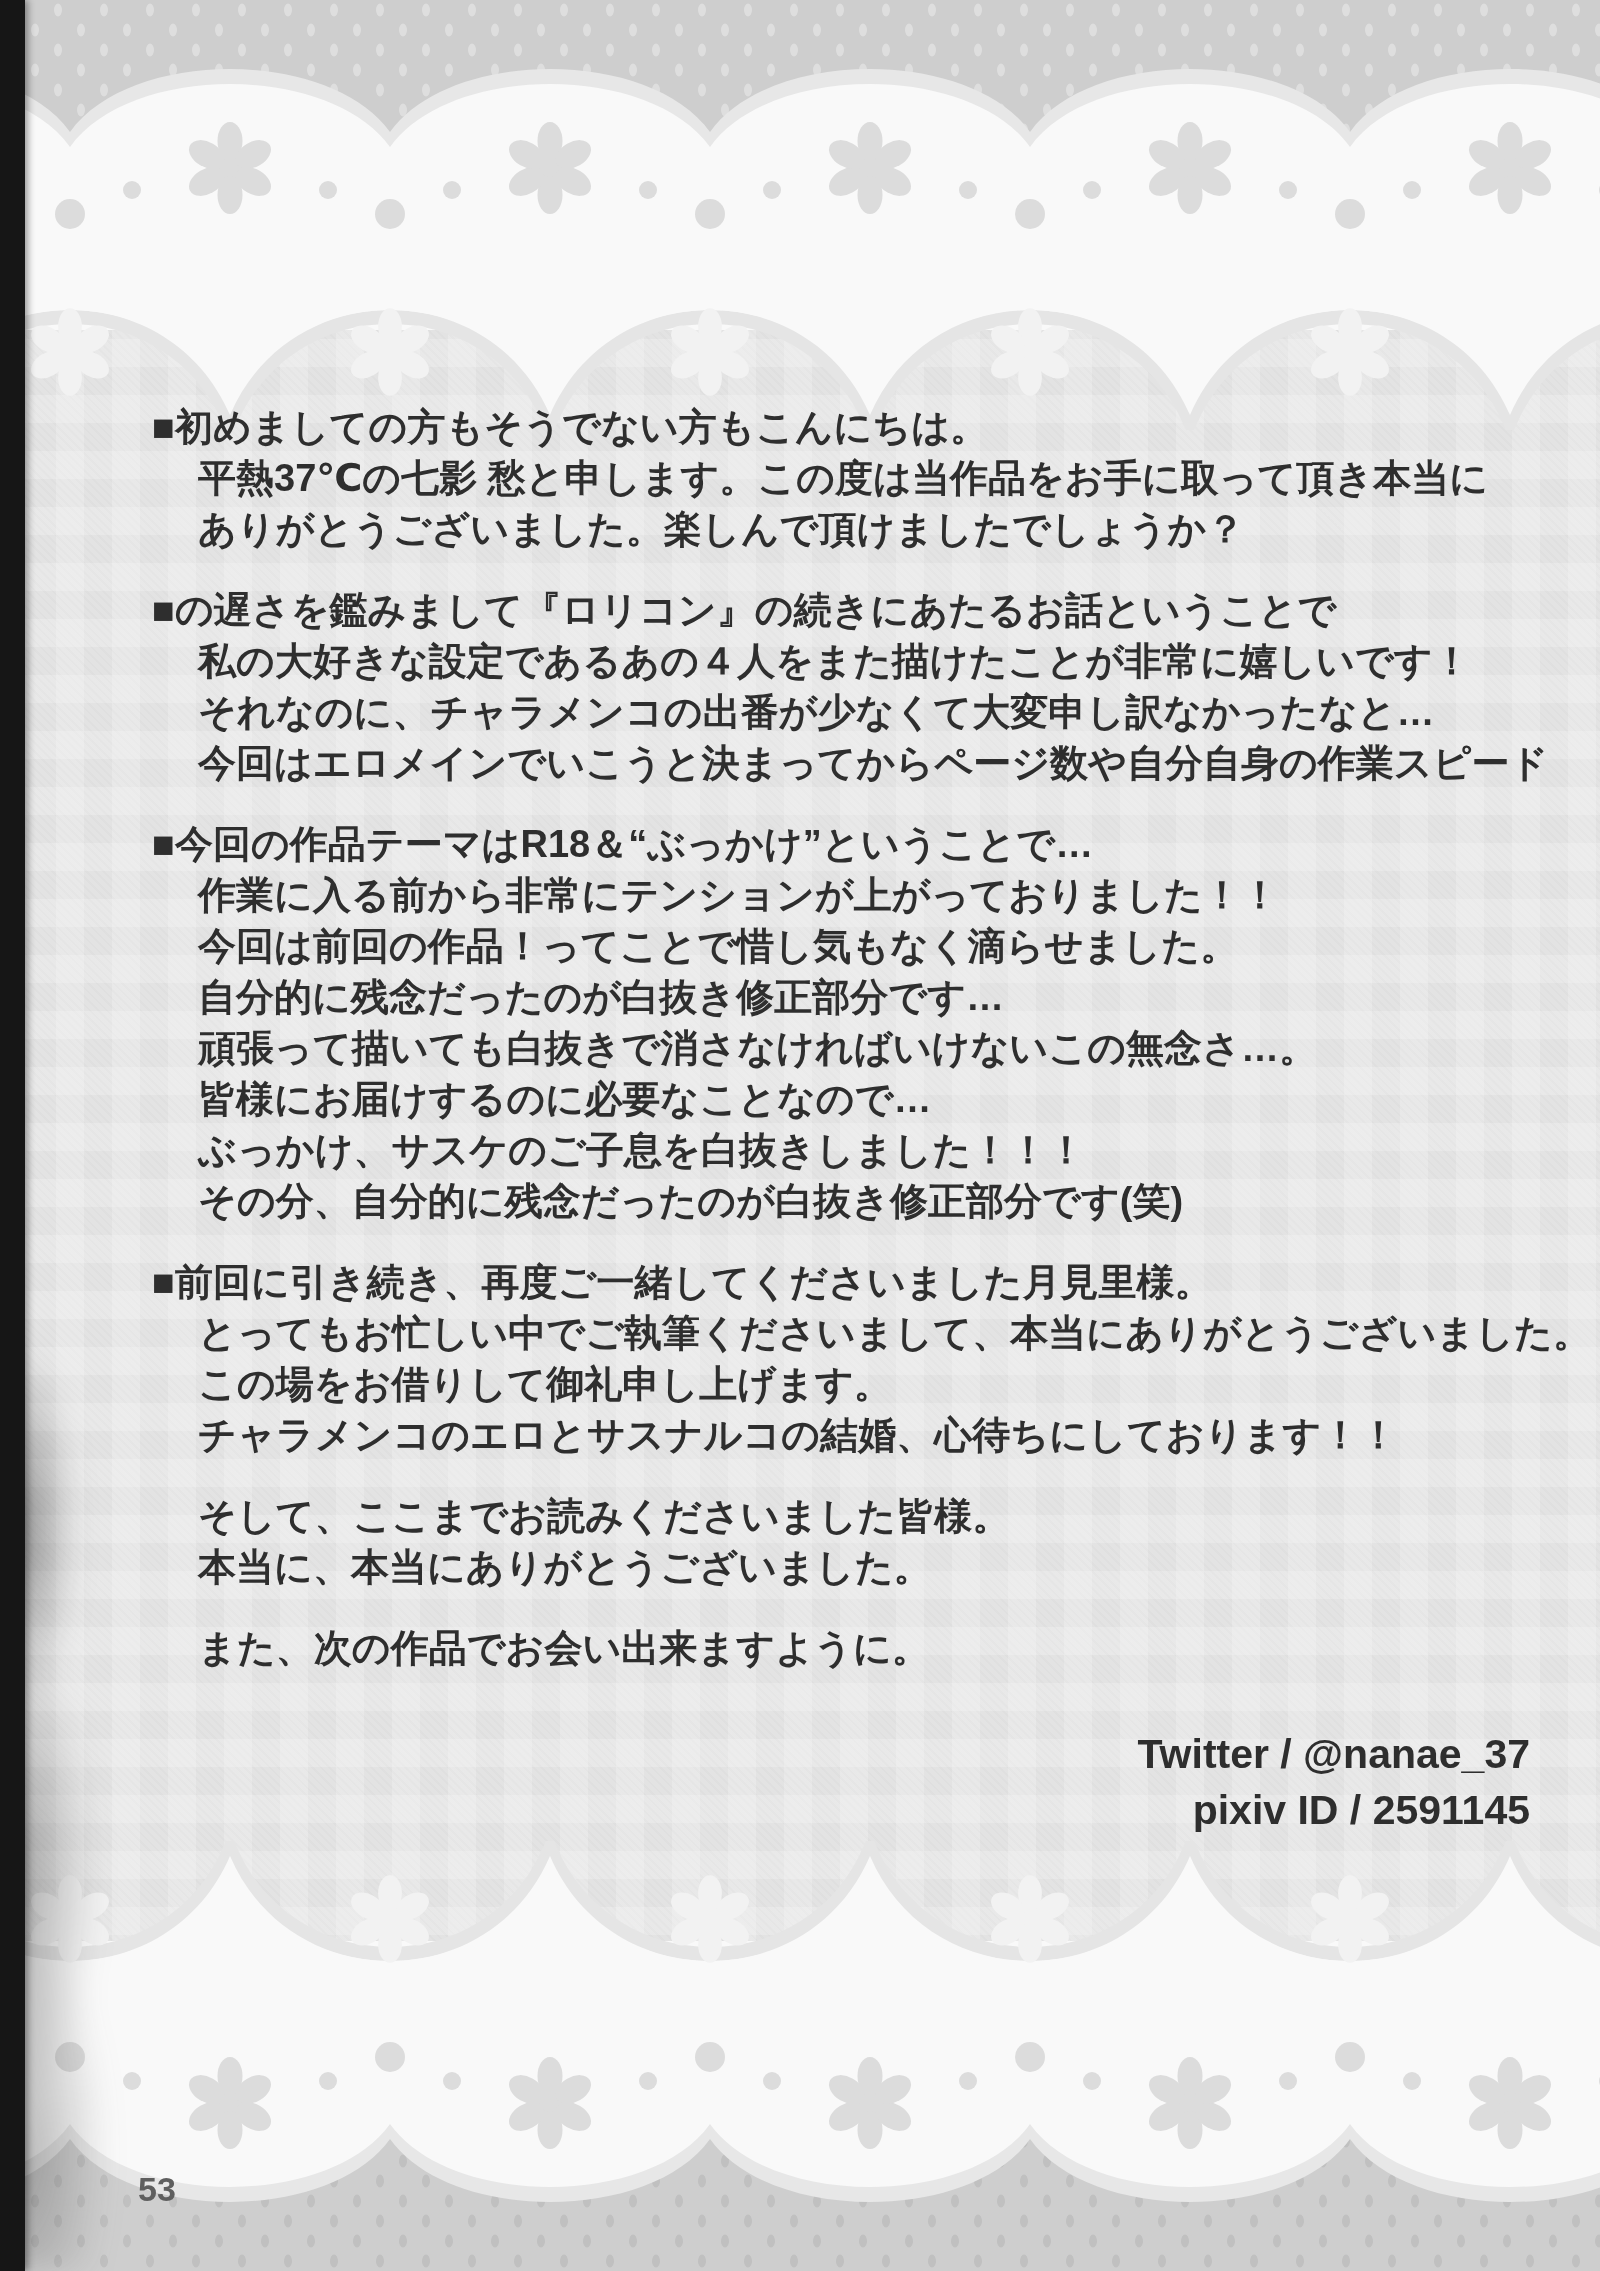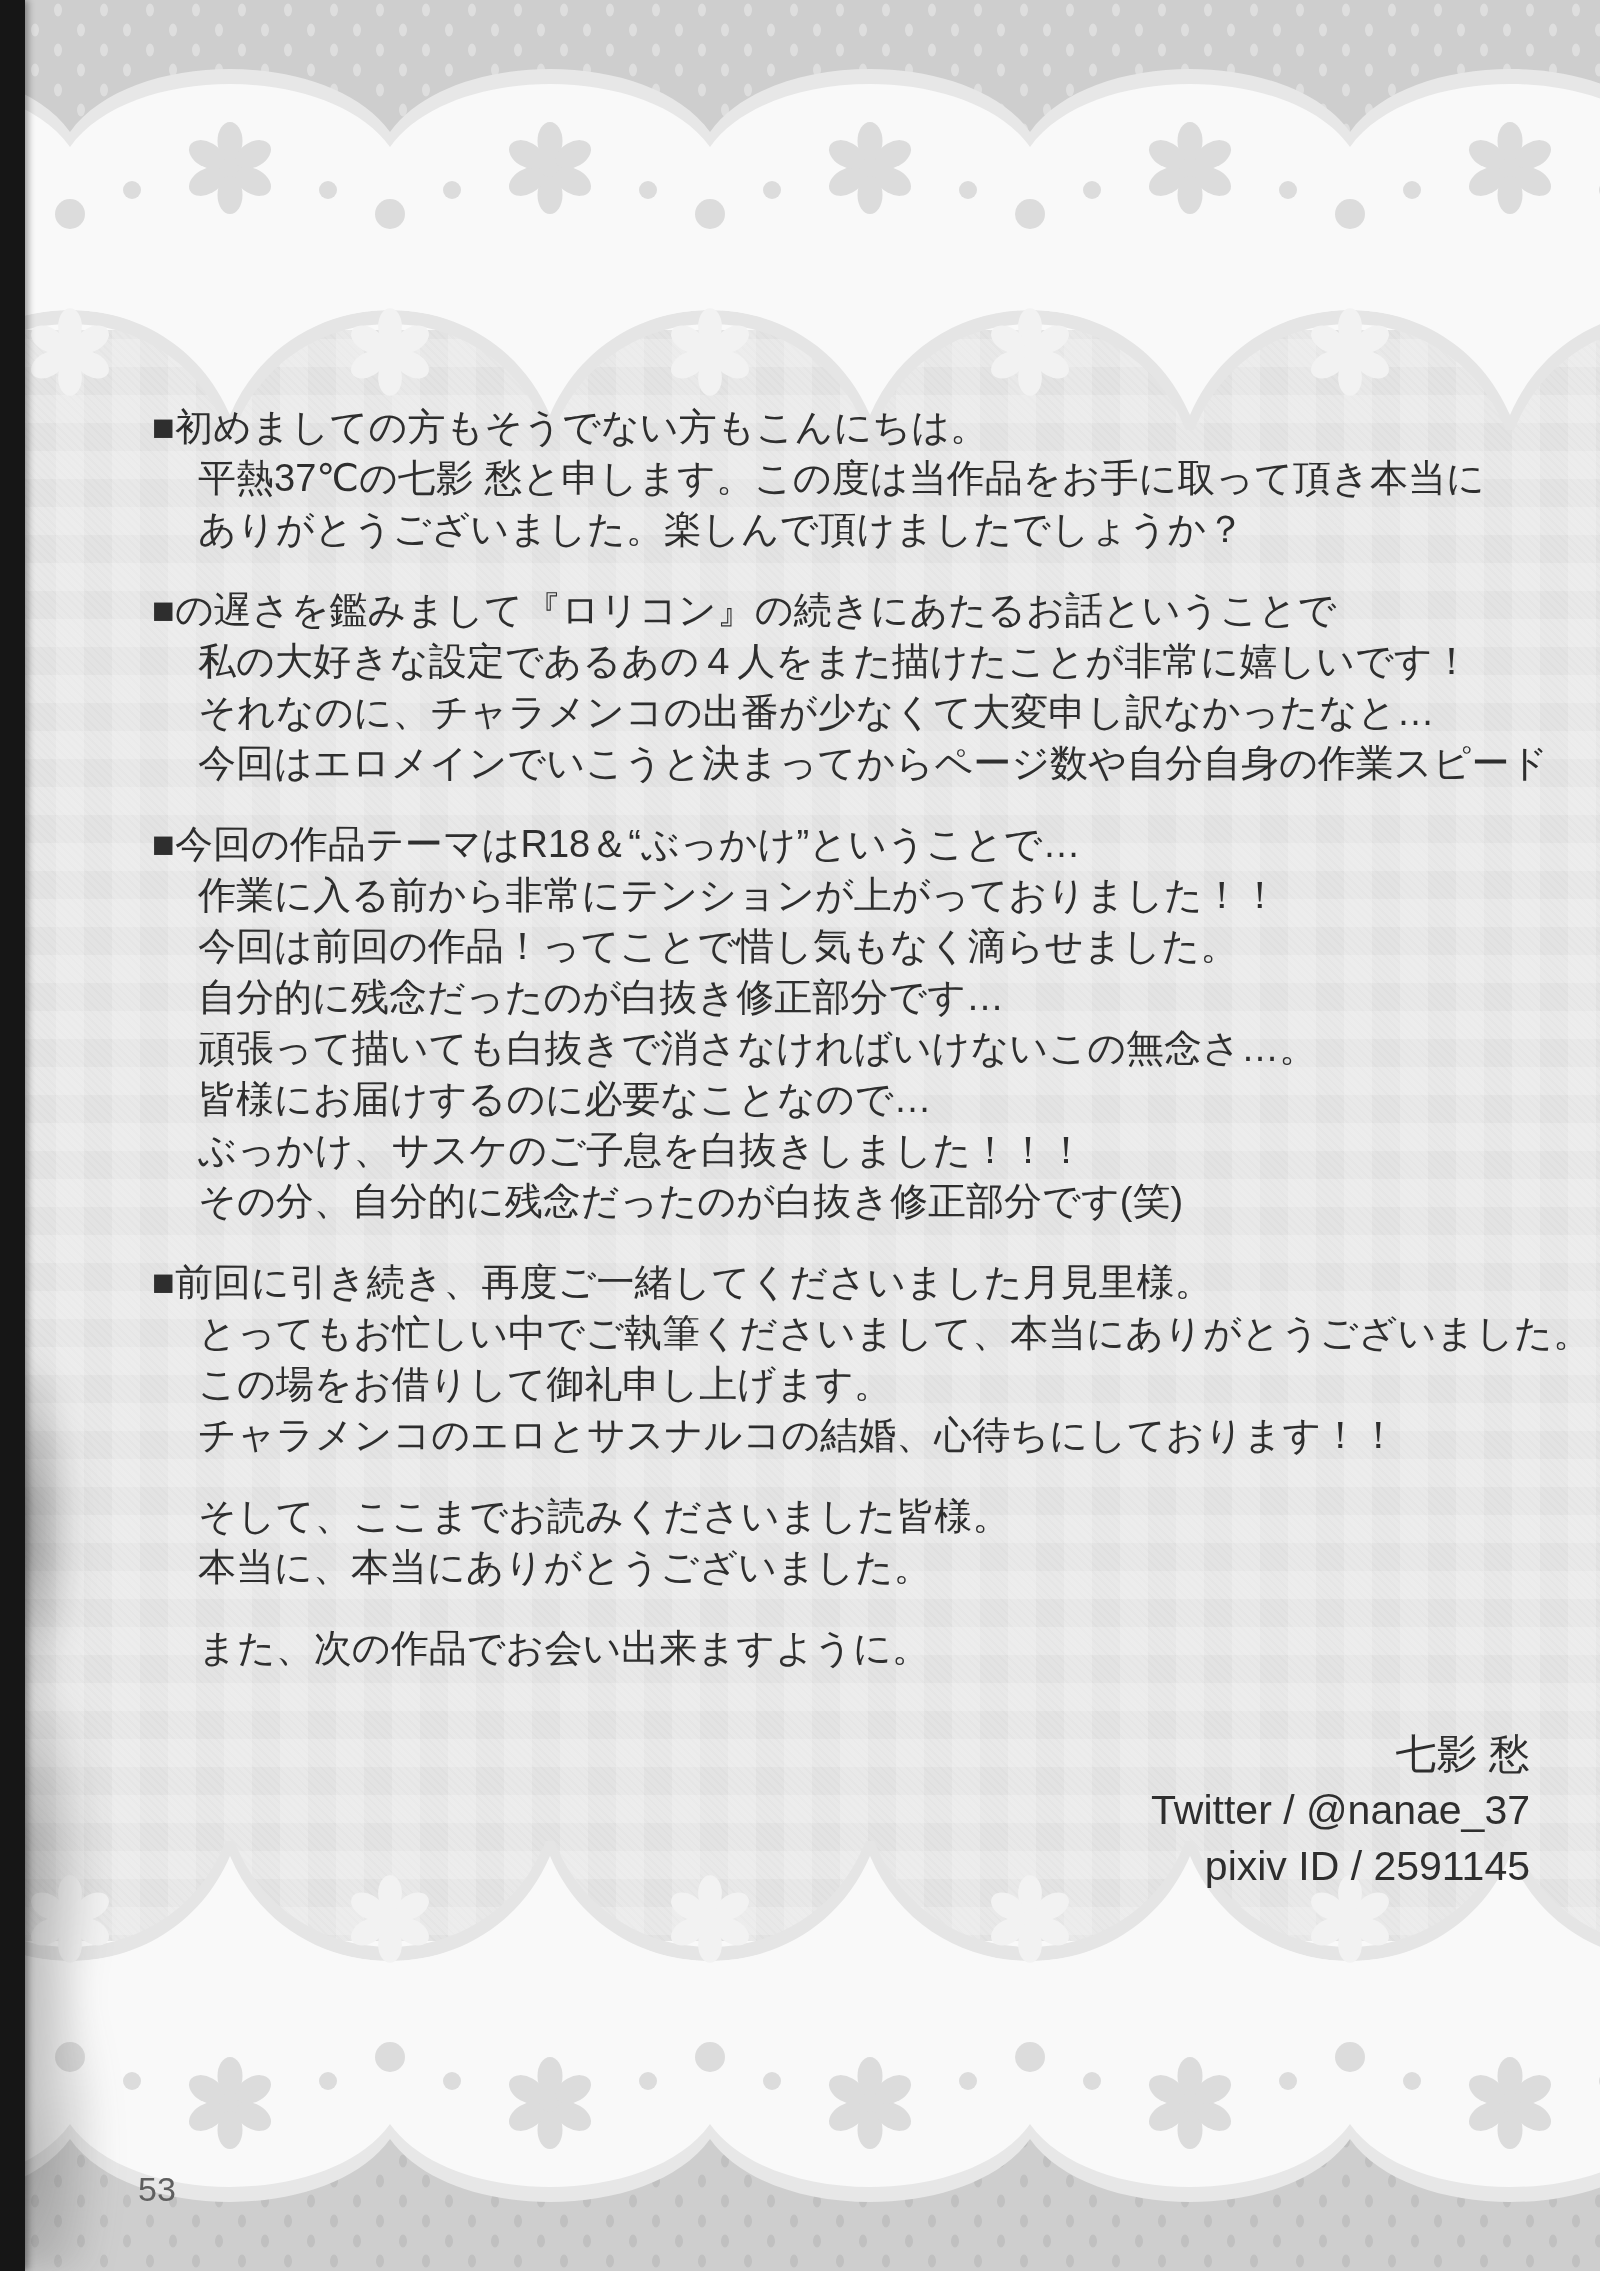--- a/index.html
+++ b/index.html
@@ -5,20 +5,21 @@
   html,body { margin:0; padding:0; }
   body { width:1600px; height:2271px; font-family:"Liberation Sans","DejaVu Sans",sans-serif; }
 
   .page {
     position:relative; width:1600px; height:2271px; overflow:hidden;
     background-color:#e3e3e3;
     background-image:
       repeating-linear-gradient(0deg,  rgba(255,255,255,.20) 0 28px, rgba(255,255,255,0) 28px 56px),
       repeating-linear-gradient(90deg, rgba(255,255,255,.20) 0 28px, rgba(255,255,255,0) 28px 56px),
       repeating-linear-gradient(45deg, rgba(0,0,0,.015) 0 2px, rgba(0,0,0,0) 2px 6px);
+    font-weight: bold;
   }
 
   .lace { position:absolute; left:0; width:1600px; height:430px; z-index:1; }
   .lace-top { top:0; }
   .lace-bottom { bottom:0; transform:scaleY(-1); }
 
   .scan-shadow {
     position:absolute; left:0; top:1280px; width:170px; height:991px; z-index:4;
     background:
       radial-gradient(90px 270px at 16px 25%, rgba(30,30,30,.45), rgba(30,30,30,0) 70%),
@@ -201,21 +202,20 @@
     <div class="block">
       <div class="t">そして、ここまでお読みくださいました皆様。</div>
       <div class="t">本当に、本当にありがとうございました。</div>
     </div>
     <div class="block">
       <div class="t">また、次の作品でお会い出来ますように。</div>
     </div>
   </div>
 
   <div class="signature">
-    <div class="sig-line">七影 愁</div>
     <div class="sig-line">Twitter / @nanae_37</div>
     <div class="sig-line">pixiv ID / 2591145</div>
   </div>
 
   <div class="page-number">53</div>
 
   <div class="scan-shadow"></div>
   <div class="scan-edge"></div>
 
 </div>

